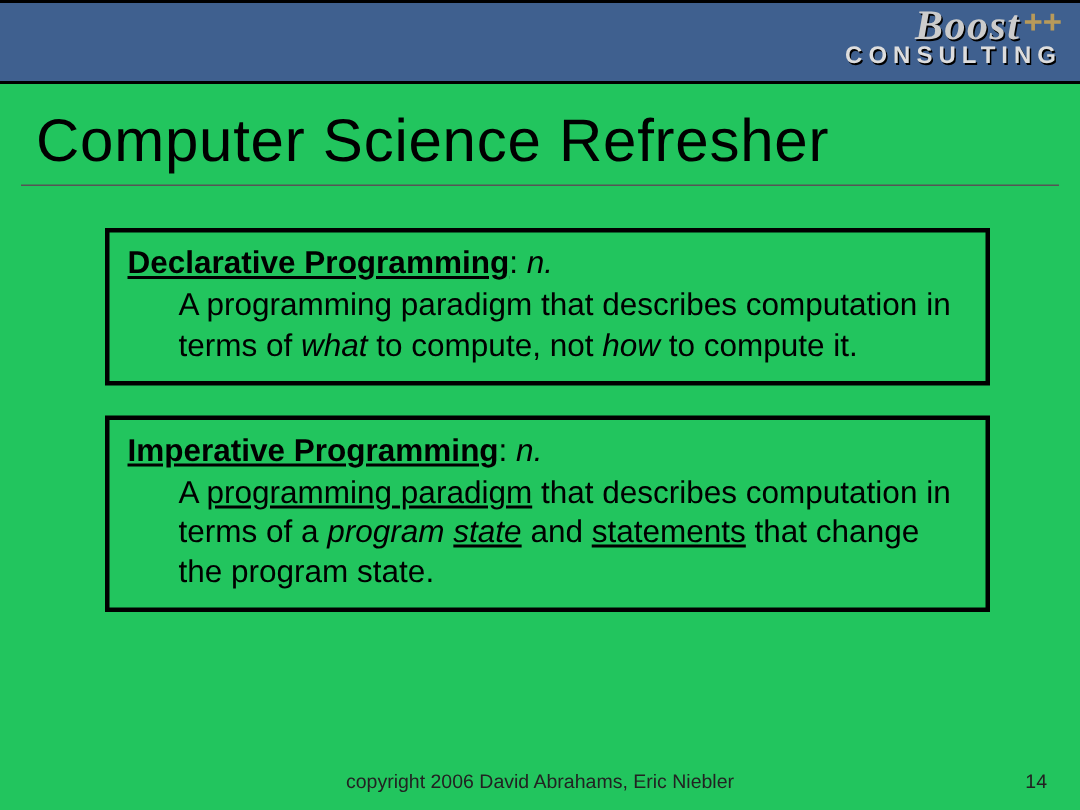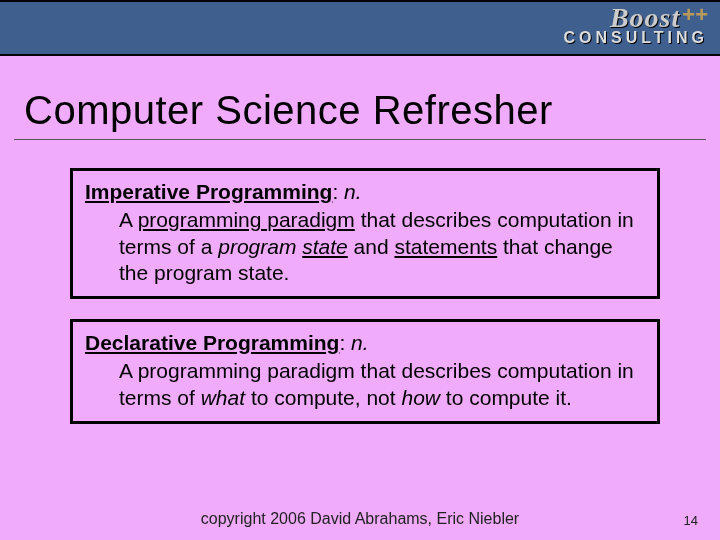--- a/index.html
+++ b/index.html
@@ -1,17 +1,17 @@
 <!DOCTYPE html>
 <html><head>
 <meta charset="utf-8">
 <style>
   * { margin: 0; padding: 0; box-sizing: border-box; }
   html, body { width: 720px; height: 540px; overflow: hidden; font-family: Arial, Helvetica, sans-serif; background: #fff; }
-  .slide { width: 720px; height: 540px; position: relative; background: #f0abfc; }
+  .slide { width: 720px; height: 540px; position: relative; background: #22c55e; }
   .header-bar {
     width: 100%; height: 56px;
     background: #3f608f;
     border-top: 2px solid #000;
     border-bottom: 2px solid #000;
     position: relative;
   }
   .logo {
     position: absolute; right: 12px; top: 2px;
     text-align: right;
@@ -34,21 +34,21 @@
   .logo-sub {
     font-family: Arial, sans-serif;
     font-weight: bold; font-size: 16px;
     color: #ddd; letter-spacing: 4px;
     margin-top: -2px;
     text-shadow: 1px 1px 0 #000;
   }
   .title {
     font-size: 40px;
     color: #000;
-    margin: 32px 24px 6px 24px;
+    margin: 16px 24px 6px 24px;
     font-weight: normal;
     letter-spacing: 0.5px;
   }
   .title-underline {
     border-bottom: 1px solid #555;
     margin: 0 14px 28px 14px;
   }
   .def-box {
     margin: 0 60px 20px 70px;
     border: 3px solid #000;
@@ -58,21 +58,21 @@
     color: #000;
   }
   .def-term { font-weight: bold; text-decoration: underline; }
   .def-pos { font-style: italic; }
   .def-body { margin-left: 34px; margin-top: 2px; }
   .link { color: #000; text-decoration: underline; }
   .ital { font-style: italic; }
   .footer {
     position: absolute; bottom: 12px; left: 0; width: 100%;
     text-align: center;
-    font-size: 16px; color: #222;
+    font-size: 13px; color: #222;
   }
   .page-num {
     position: absolute; bottom: 12px; right: 22px;
     font-size: 13px; color: #222;
   }
 </style>
 </head>
 <body>
 
 <div class="slide">
@@ -83,25 +83,25 @@
         <span class="logo-main">Boost</span><span class="logo-plus">++</span>
       </div>
       <div class="logo-sub">CONSULTING</div>
     </div>
   </div>
 
   <h1 class="title">Computer Science Refresher</h1>
   <div class="title-underline"></div>
 
   <div class="def-box">
-    <span class="def-term">Imperative Programming</span><span>: </span><span class="def-pos">n.</span>
-    <div class="def-body"><span>A </span><span class="link">programming paradigm</span><span> that describes computation in terms of a </span><span class="ital">program </span><span class="link ital">state</span><span> and </span><span class="link">statements</span><span> that change the program state.</span></div>
+    <span class="def-term">Declarative Programming</span><span>: </span><span class="def-pos">n.</span>
+    <div class="def-body"><span>A programming paradigm that describes computation in terms of </span><span class="ital">what</span><span> to compute, not </span><span class="ital">how</span><span> to compute it.</span></div>
   </div>
 
   <div class="def-box">
-    <span class="def-term">Declarative Programming</span><span>: </span><span class="def-pos">n.</span>
-    <div class="def-body"><span>A programming paradigm that describes computation in terms of </span><span class="ital">what</span><span> to compute, not </span><span class="ital">how</span><span> to compute it.</span></div>
+    <span class="def-term">Imperative Programming</span><span>: </span><span class="def-pos">n.</span>
+    <div class="def-body"><span>A </span><span class="link">programming paradigm</span><span> that describes computation in terms of a </span><span class="ital">program </span><span class="link ital">state</span><span> and </span><span class="link">statements</span><span> that change the program state.</span></div>
   </div>
 
   <div class="footer">copyright 2006 David Abrahams, Eric Niebler</div>
   <div class="page-num">14</div>
 
 </div>
 
 </body></html>

